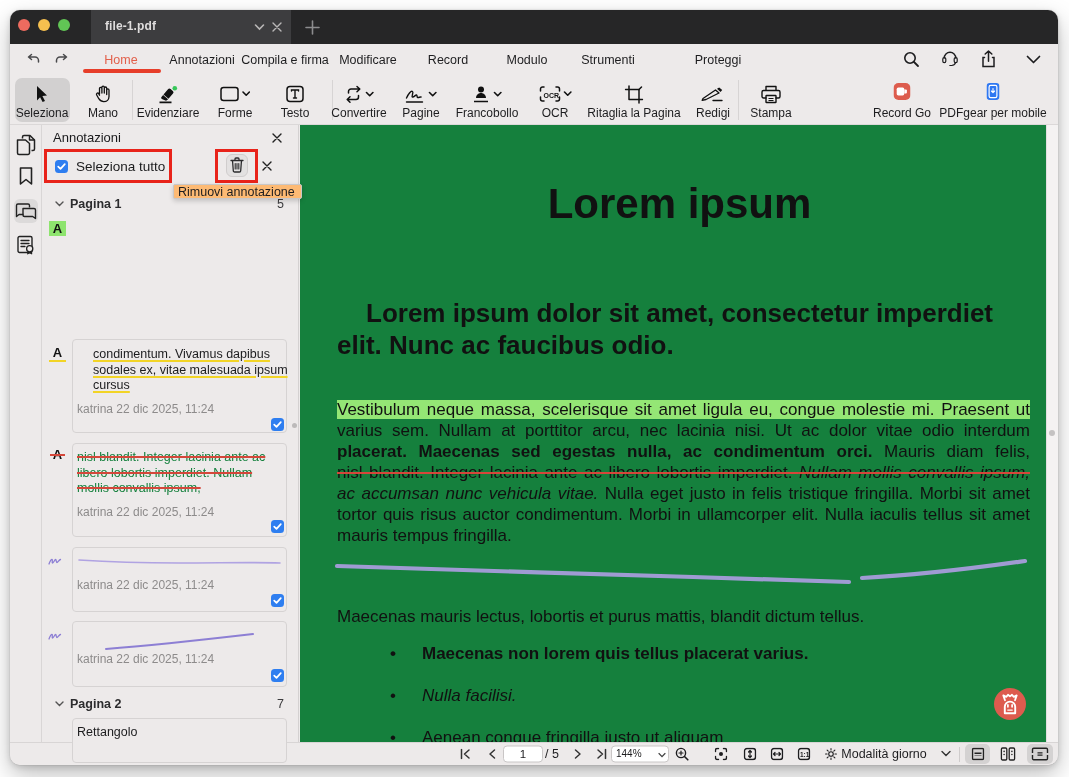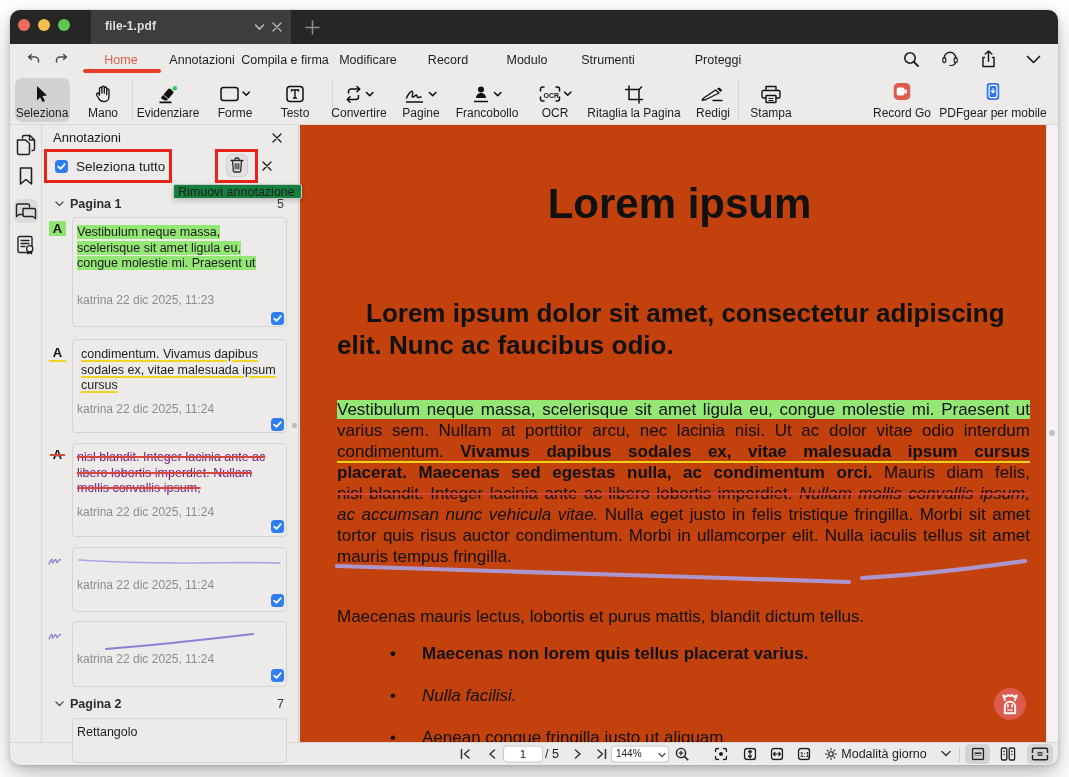--- a/index.html
+++ b/index.html
@@ -37,21 +37,21 @@
   .card { position:absolute; left:30px; width:215px; border:1px solid #d6d3d3; border-radius:4px; background:#edeaea;}
   .date { position:absolute; left:4px; font-size:12px; color:#8d8b8b; white-space:nowrap;}
   .cb { position:absolute; width:13px; height:13px; border-radius:3.5px; background:#2e7ef0; }
   .cb svg { position:absolute; left:1px; top:1px; }
   .atext { font-size:12.5px; line-height:15.5px; color:#1c1c1e; }
   .abadge { position:absolute; left:7px; width:17px; height:15px; font-weight:700; font-size:13px; color:#111; text-align:center;}
   .secthdr { position:absolute; left:28px; font-size:12.5px; font-weight:700; color:#2c2c2e; }
   .cnt { position:absolute; right:14px; font-size:12.5px; color:#3c3c3e;}
   .redbox { position:absolute; border:3.5px solid #e8231a; }
   
-  .doc { position:absolute; left:290px; top:115px; width:758px; height:617px; background:#c2410c; overflow:hidden;}
+  .doc { position:absolute; left:290px; top:115px; width:758px; height:617px; background:#15803d; overflow:hidden;}
   .scrollstrip { position:absolute; right:0; top:0; width:12px; height:617px; background:#f4f2f2; border-left:1px solid #e2e0e0;}
   .dtxt { position:absolute; left:37px; width:693px; color:#111; }
   .jline { text-align:justify; text-align-last:justify; height:21px; font-size:17px; white-space:nowrap;}
   .hl { background:#94e675; }
   .ul-y { box-shadow:0 2px 0 #efd21a; }
   
   .statusbar { position:absolute; left:0; top:732px; width:100%; height:23px; background:#edeaea; border-top:1px solid #d8d5d5;}
   .sb { position:absolute; top:50%; transform:translate(-50%,-50%); color:#333;}
   .sbtxt { font-size:12.5px; color:#1d1d1f; white-space:nowrap; }
   .viewbtn { position:absolute; top:2px; width:22px; height:19px; border-radius:5px; }
@@ -268,56 +268,47 @@
         <path d="M1 3.5h12M5 3.5V2a1 1 0 011-1h2a1 1 0 011 1v1.5M2.5 3.5l.8 10.2a1.3 1.3 0 001.3 1.3h4.8a1.3 1.3 0 001.3-1.3l.8-10.2" stroke="#2b2b2d" stroke-width="1.3" fill="none" stroke-linecap="round" stroke-linejoin="round"></path>
         <path d="M5.2 6.5v5.5M7 6.5v5.5M8.8 6.5v5.5" stroke="#2b2b2d" stroke-width="1.1" stroke-linecap="round"></path>
       </svg>
     <svg class="abs" style="left:220px;top:36px" width="10" height="10" viewBox="0 0 10 10">
         <path d="M1 1l8 8M9 1l-8 8" stroke="#222" stroke-width="1.4" stroke-linecap="round"></path>
       </svg>
 
     <div class="redbox" style="left:2px;top:24px;width:128px;height:34px"></div>
     <div class="redbox" style="left:173px;top:24px;width:43px;height:34px"></div>
 
-    <div class="abs" style="left:131px;top:59px;width:129px;height:15px;background:#15803d;border:1px solid #c9c7c7;border-radius:2px;box-shadow:0 2px 5px rgba(0,0,0,.18);z-index:30">
+    <div class="abs" style="left:131px;top:59px;width:129px;height:15px;background:#fdba74;border:1px solid #c9c7c7;border-radius:2px;box-shadow:0 2px 5px rgba(0,0,0,.18);z-index:30">
       <span class="abs" style="left:4px;top:0px;font-size:12.5px;color:#1d1d1f;white-space:nowrap">Rimuovi annotazione</span>
     </div>
 
     <svg class="abs" style="left:13px;top:76px" width="9" height="6" viewBox="0 0 9 6">
         <path d="M1 1l3.5 3.5L8 1" stroke="#555" stroke-width="1.4" fill="none" stroke-linecap="round"></path>
       </svg>
     <span class="secthdr" style="top:72px">Pagina 1</span>
     <span class="cnt" style="top:72px">5</span>
 
     <div class="abadge" style="top:96px;background:#8ee46e">A</div>
-    <div class="card" style="top:92px;height:110px">
-      <div class="atext" style="position:absolute;left:4px;top:7px;width:200px"><span class="hl">Vestibulum neque massa,<br>scelerisque sit amet ligula eu,<br>congue molestie mi. Praesent ut</span></div>
-      <span class="date" style="top:75px">katrina 22 dic 2025, 11:23</span>
-      <div class="cb" style="left:198px;top:94px">
-          <svg width="11" height="11" viewBox="0 0 11 11">
-            <path d="M2.2 5.6l2.3 2.3 4.3-4.8" stroke="#fff" stroke-width="1.7" fill="none" stroke-linecap="round" stroke-linejoin="round"></path>
-          </svg>
-        </div>
-    </div>
 
     <div class="abadge" style="top:220px;border-bottom:2.5px solid #f2d426;height:17px">A</div>
     <div class="card" style="top:214px;height:94px">
-      <div class="atext" style="position:absolute;left:8px;top:7px;width:205px"><span style="text-decoration:underline;text-decoration-color:#f2d426;text-decoration-thickness:2px;text-underline-offset:2px">condimentum. Vivamus dapibus<br>sodales ex, vitae malesuada ipsum<br>cursus</span></div>
+      <div class="atext" style="position:absolute;left:20px;top:7px;width:205px"><span style="text-decoration:underline;text-decoration-color:#f2d426;text-decoration-thickness:2px;text-underline-offset:2px">condimentum. Vivamus dapibus<br>sodales ex, vitae malesuada ipsum<br>cursus</span></div>
       <span class="date" style="top:62px">katrina 22 dic 2025, 11:24</span>
       <div class="cb" style="left:198px;top:78px">
           <svg width="11" height="11" viewBox="0 0 11 11">
             <path d="M2.2 5.6l2.3 2.3 4.3-4.8" stroke="#fff" stroke-width="1.7" fill="none" stroke-linecap="round" stroke-linejoin="round"></path>
           </svg>
         </div>
     </div>
     <div class="abs" style="left:250px;top:298px;width:5px;height:5px;border-radius:50%;background:#bcbaba;z-index:6"></div>
 
     <div class="abadge" style="top:322px"><span style="position:relative">A<span style="position:absolute;left:-3px;right:-3px;top:7px;height:1.6px;background:#d4473a"></span></span></div>
     <div class="card" style="top:318px;height:94px">
-      <div class="atext" style="position:absolute;left:4px;top:6px;width:205px;color:#701a75"><span style="text-decoration:line-through;text-decoration-color:#d4473a;text-decoration-thickness:1.6px">nisl blandit. Integer lacinia ante ac<br>libero lobortis imperdiet. Nullam<br>mollis convallis ipsum,</span></div>
+      <div class="atext" style="position:absolute;left:4px;top:6px;width:205px;color:#15803d"><span style="text-decoration:line-through;text-decoration-color:#d4473a;text-decoration-thickness:1.6px">nisl blandit. Integer lacinia ante ac<br>libero lobortis imperdiet. Nullam<br>mollis convallis ipsum,</span></div>
       <span class="date" style="top:61px">katrina 22 dic 2025, 11:24</span>
       <div class="cb" style="left:198px;top:76px">
           <svg width="11" height="11" viewBox="0 0 11 11">
             <path d="M2.2 5.6l2.3 2.3 4.3-4.8" stroke="#fff" stroke-width="1.7" fill="none" stroke-linecap="round" stroke-linejoin="round"></path>
           </svg>
         </div>
     </div>
 
     <svg class="abs" style="left:5px;top:427px" width="16" height="16" viewBox="0 0 16 16">
         <path d="M2 12c1-3 2.5-5 3.2-4.5S4.6 11 5.6 11s2-3.5 3-3.5 .3 3 1.3 3 2.2-2.7 3.6-3" stroke="#8d7fd4" stroke-width="1.3" fill="none" stroke-linecap="round"></path>
@@ -359,26 +350,25 @@
       <span class="abs" style="left:4px;top:6px;font-size:12.5px;color:#1c1c1e">Rettangolo</span>
     </div>
   </div>
 
   <div class="doc">
     <div class="scrollstrip"></div>
     <div class="abs" style="right:3px;top:305px;width:6px;height:6px;border-radius:50%;background:#c4c2c2"></div>
 
     <div class="dtxt" style="top:55px;left:33px;width:693px;text-align:center;font-weight:700;font-size:42px;">Lorem ipsum</div>
 
-    <div class="dtxt" style="top:173px;font-weight:700;font-size:26px;line-height:31.5px;text-indent:29px;">Lorem ipsum dolor sit amet, consectetur adipiscing elit. Nunc ac faucibus odio.</div>
+    <div class="dtxt" style="top:173px;font-weight:700;font-size:26px;line-height:31.5px;text-indent:29px;">Lorem ipsum dolor sit amet, consectetur imperdiet elit. Nunc ac faucibus odio.</div>
 
     <div class="dtxt" style="top:275px;">
       <div class="jline"><span class="hl">Vestibulum neque massa, scelerisque sit amet ligula eu, congue molestie mi. Praesent ut</span></div>
       <div class="jline">varius sem. Nullam at porttitor arcu, nec lacinia nisi. Ut ac dolor vitae odio interdum</div>
-      <div class="jline"><span class="ul-y">condimentum. <b>Vivamus dapibus sodales ex, vitae malesuada ipsum cursus</b></span></div>
       <div class="jline"><b>placerat. Maecenas sed egestas nulla, ac condimentum orci.</b> Mauris diam felis,</div>
       <div class="jline"><span style="text-decoration:line-through;text-decoration-color:#d4473a;text-decoration-thickness:1.7px">nisl blandit. Integer lacinia ante ac libero lobortis imperdiet. <i>Nullam mollis convallis ipsum,</i></span></div>
       <div class="jline"><i>ac accumsan nunc vehicula vitae.</i> Nulla eget justo in felis tristique fringilla. Morbi sit amet</div>
       <div class="jline">tortor quis risus auctor condimentum. Morbi in ullamcorper elit. Nulla iaculis tellus sit amet</div>
       <div class="jline" style="text-align-last:left">mauris tempus fringilla.</div>
     </div>
 
     <svg class="abs" style="left:33px;top:432px" width="700" height="30" viewBox="0 0 700 30">
       <path d="M4 9 C 100 12, 250 17, 360 20 C 430 22, 480 24, 516 25" stroke="#ab9de0" stroke-width="4.2" fill="none" stroke-linecap="round" opacity="0.92"></path>
       <path d="M529 21 C 590 18, 650 10, 692 4" stroke="#ab9de0" stroke-width="4.2" fill="none" stroke-linecap="round" opacity="0.92"></path>

